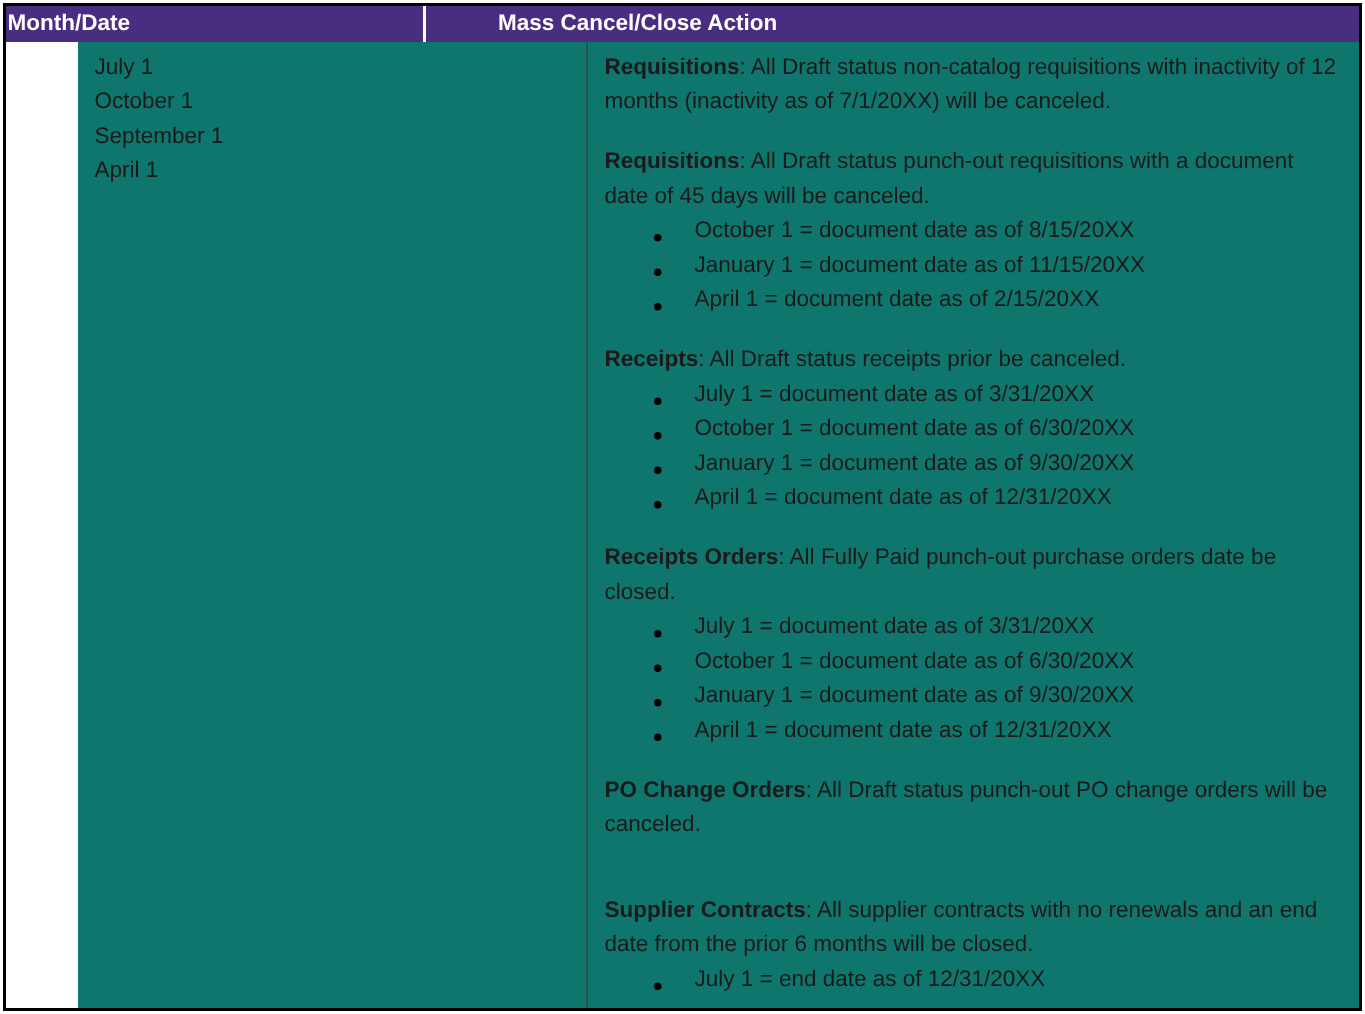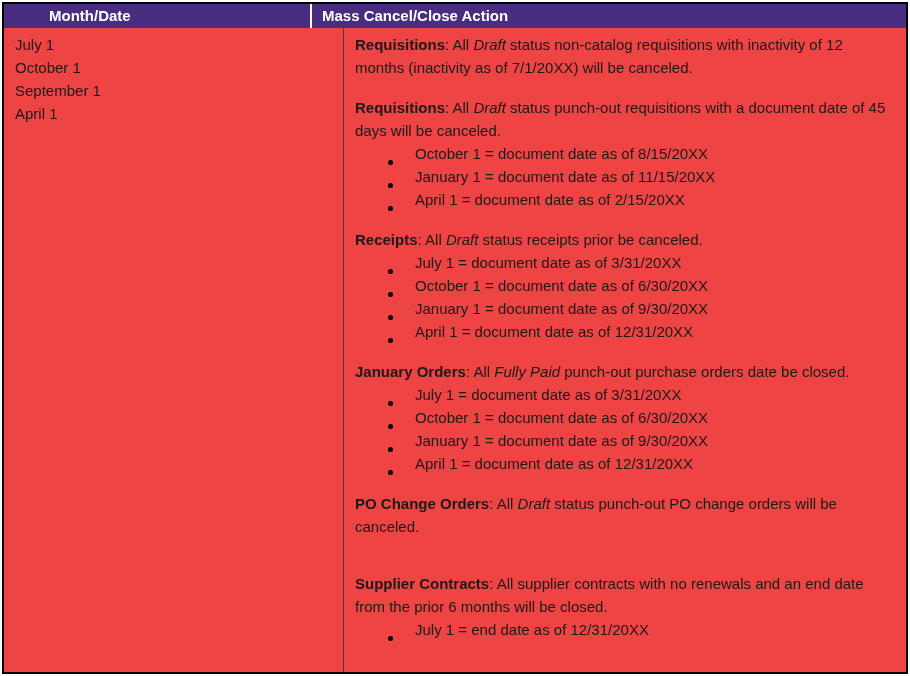--- a/index.html
+++ b/index.html
@@ -28,56 +28,57 @@
   .header-cell {
     color: #ffffff;
     font-weight: bold;
     font-size: 15px;
     line-height: 24px;
     white-space: nowrap;
     overflow: hidden;
   }
   .header-cell.c1 {
     width: 280px;
-    padding-left: 17px;
+    padding-left: 1px;
     border-right: 2px solid #ffffff;
-    margin-left: 28px;
   }
   .header-cell.c2 {
     flex: 1;
-    padding-left: 10px;
+    padding-left: 0;
+    margin-left: 48px;
   }
   .body-row {
     display: flex;
     flex: 1;
-    background: #ef4444;
+    background: #0f766e;
+    margin-left: 48px;
   }
   .body-cell {
     color: #1A1A1A;
     font-size: 15px;
     line-height: 23px;
     overflow: hidden;
   }
   .body-cell.c1 {
     width: 340px;
     padding: 5px 8px 0 11px;
     border-right: 1px solid #3F3F3F;
   }
   .body-cell.c2 {
     flex: 1;
     padding: 5px 14px 0 11px;
   }
   .date-line { line-height: 23px; }
   .section-para { line-height: 23px; }
   .b { font-weight: bold; text-align: center; }
-  .i { font-style: italic; }
+  .i { }
   .spacer { height: 17px; }
   .bullet-line {
     display: flex;
-    align-items: flex-end;
+    align-items: center;
     padding-left: 33px;
     line-height: 23px;
   }
   .bullet-dot {
     flex: 0 0 5px;
     width: 5px;
     height: 5px;
     border-radius: 50%;
     background: #000000;
     margin-top: 9px;
@@ -147,21 +148,21 @@
           <span class="bullet-text">January 1 = document date as of 9/30/20XX</span>
         </div>
         <div class="bullet-line">
           <span class="bullet-dot"></span>
           <span class="bullet-text">April 1 = document date as of 12/31/20XX</span>
         </div>
 
         <div class="spacer"></div>
 
         <div class="section-para">
-          <span class="b">January Orders</span><span>: All </span><span class="i">Fully Paid</span><span> punch-out purchase orders date be closed.</span>
+          <span class="b">Receipts Orders</span><span>: All </span><span class="i">Fully Paid</span><span> punch-out purchase orders date be closed.</span>
         </div>
         <div class="bullet-line">
           <span class="bullet-dot"></span>
           <span class="bullet-text">July 1 = document date as of 3/31/20XX</span>
         </div>
         <div class="bullet-line">
           <span class="bullet-dot"></span>
           <span class="bullet-text">October 1 = document date as of 6/30/20XX</span>
         </div>
         <div class="bullet-line">

